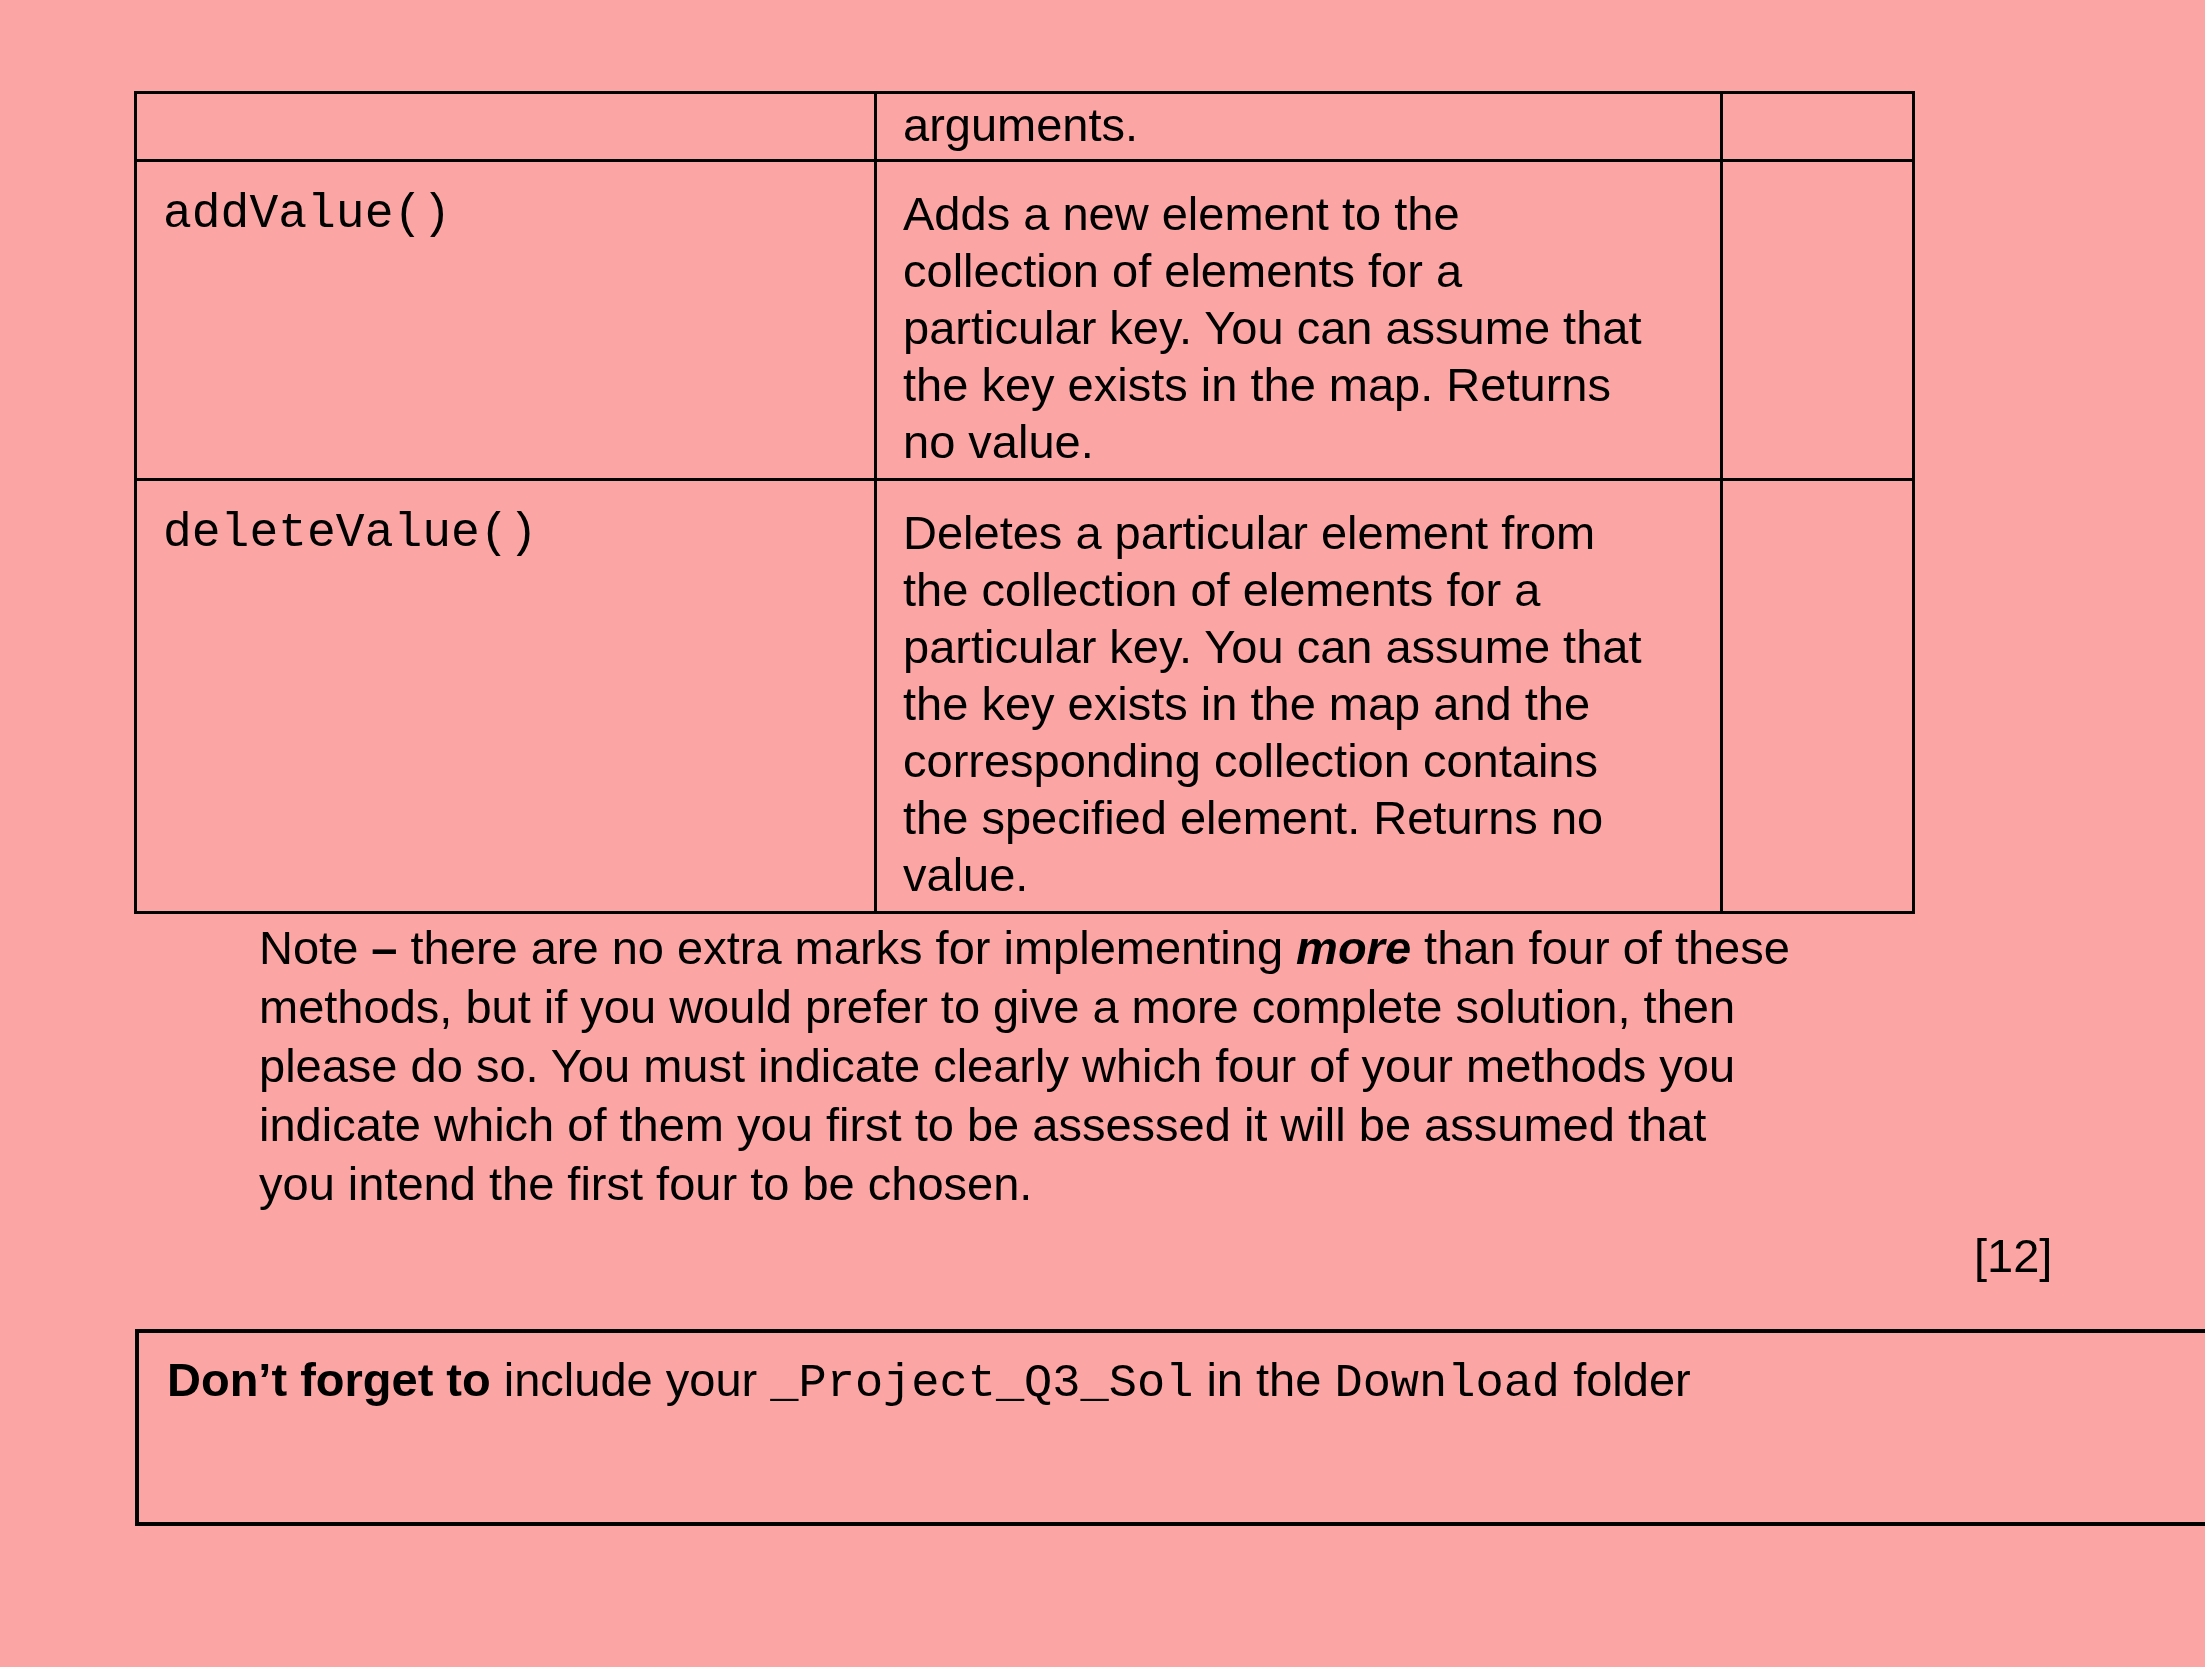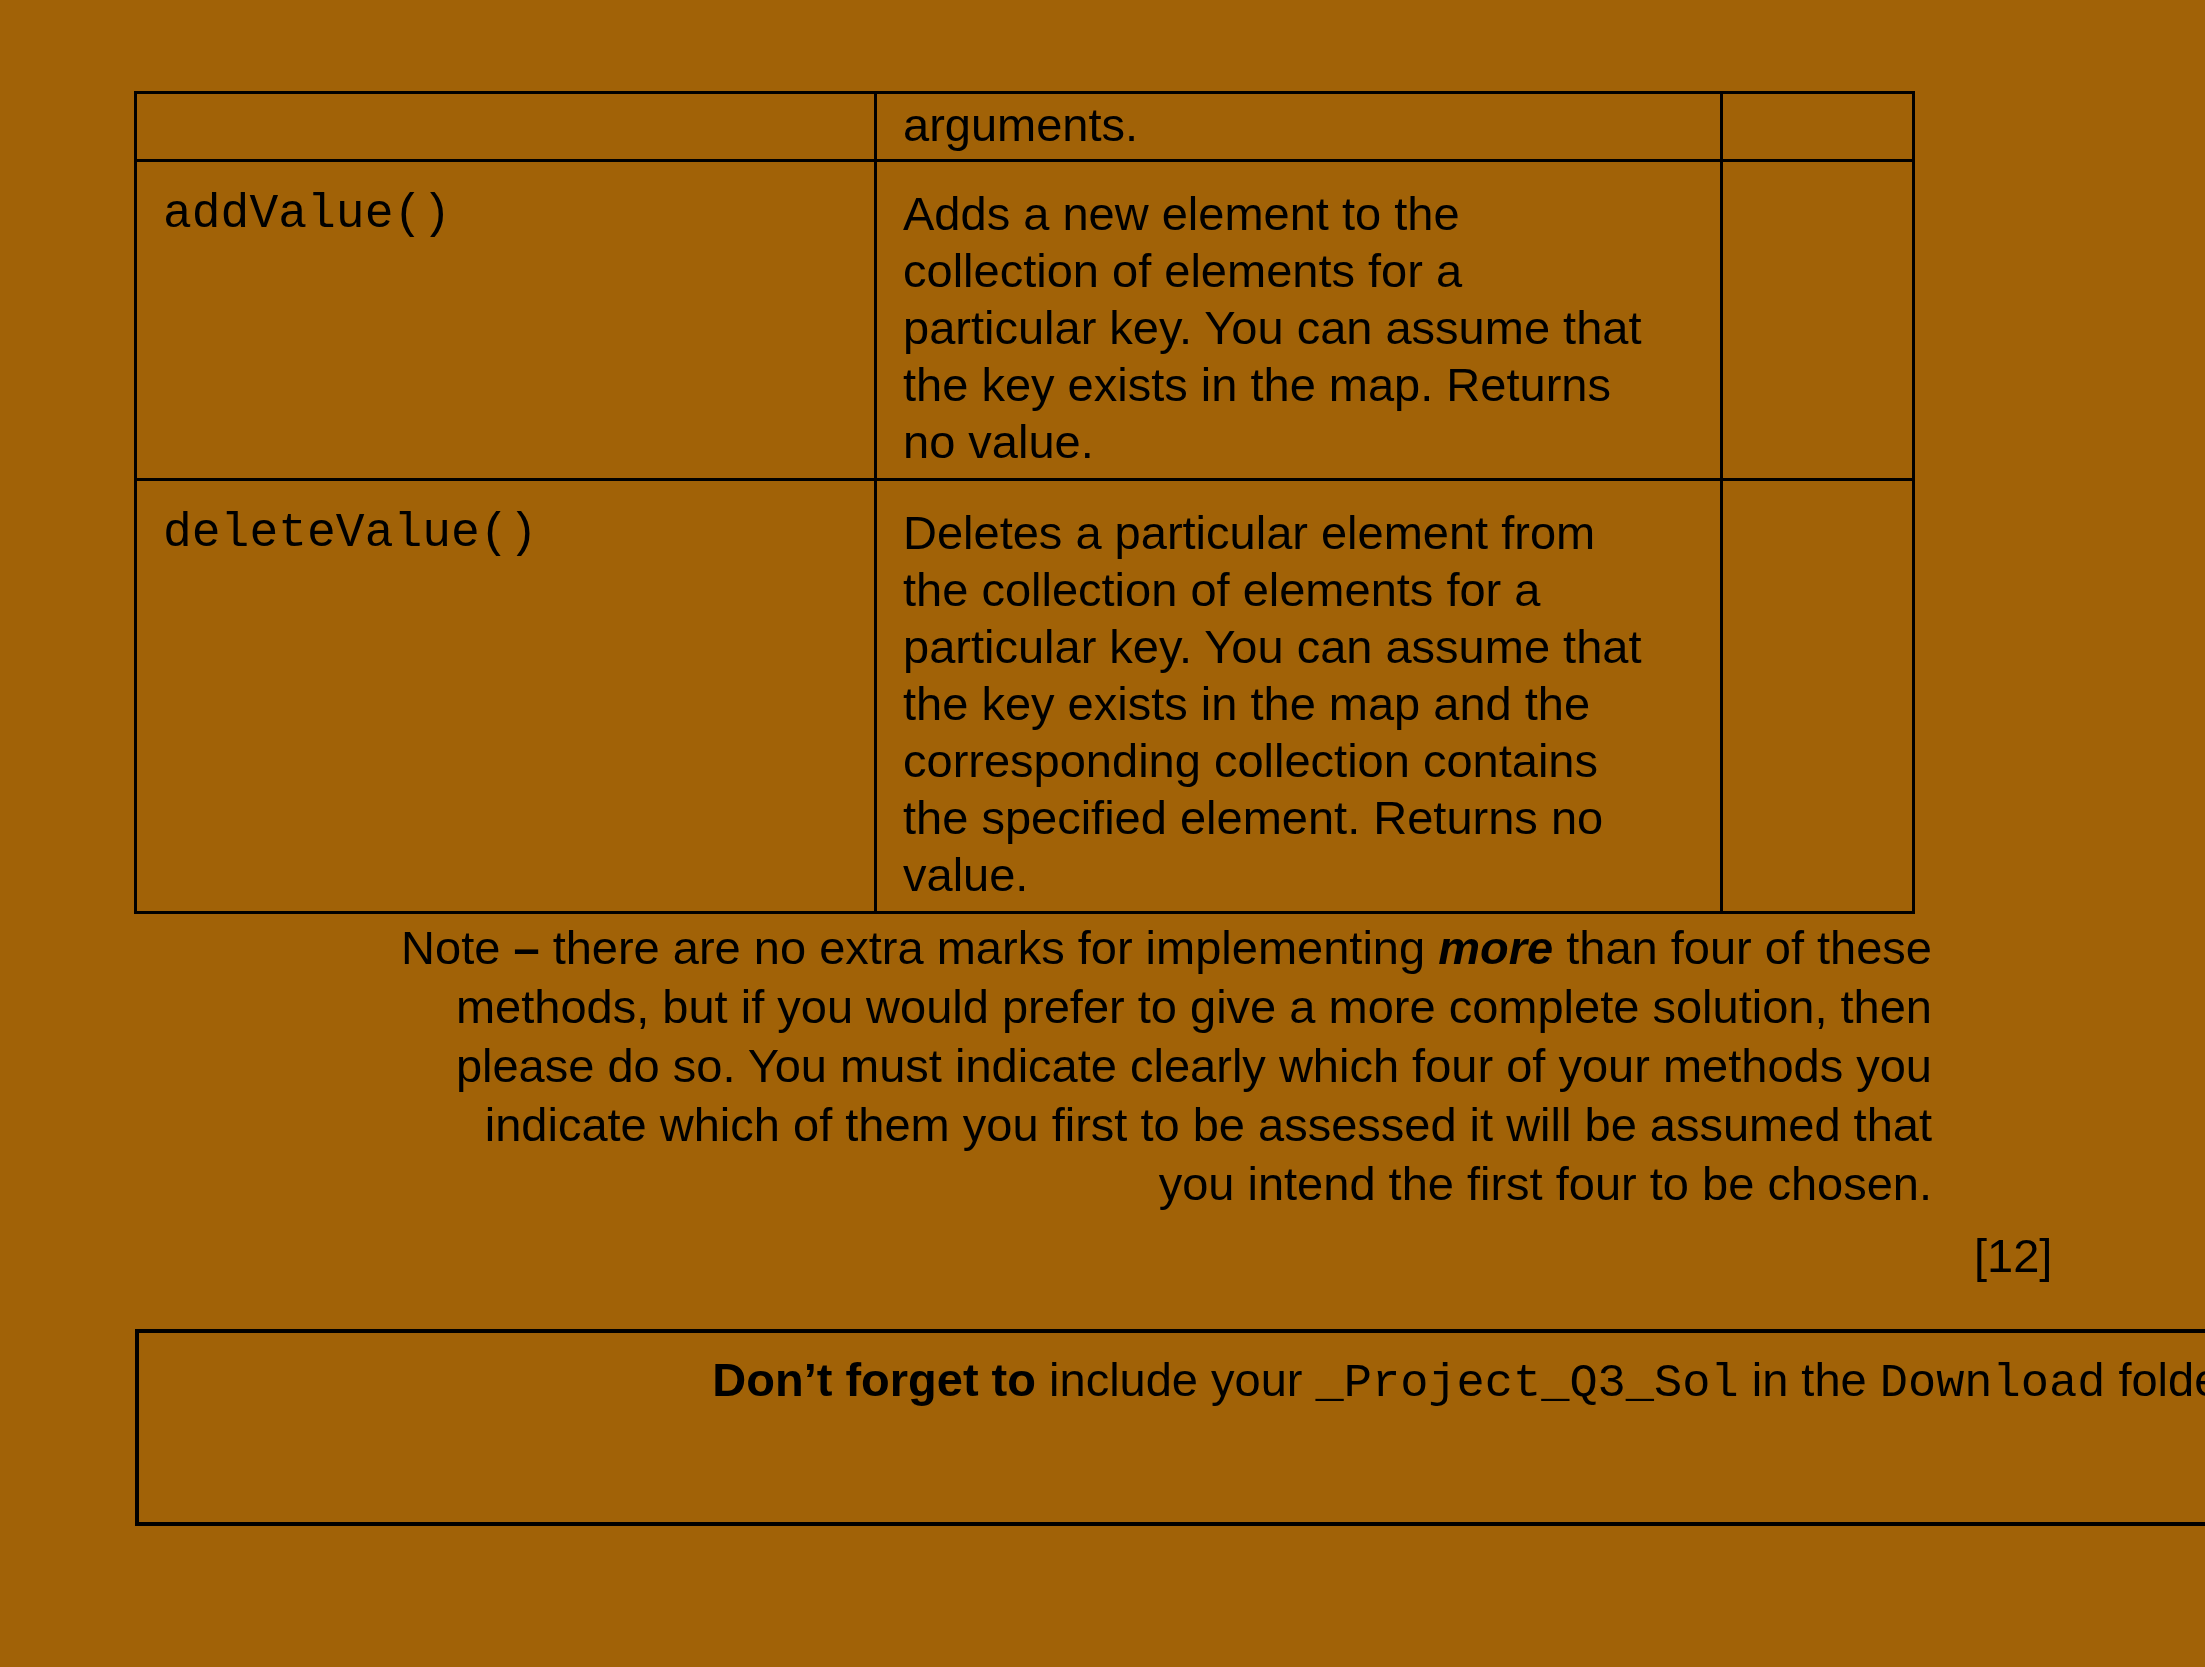--- a/index.html
+++ b/index.html
@@ -1,19 +1,19 @@
 <!DOCTYPE html>
 <html style="font-size:8px"><head>
 <meta charset="utf-8">
 <style>
   html,body{margin:0;padding:0;background:#ffffff;}
   .page{
     position:relative;
     width:2205px;height:1668px;
-    background:#a16207;
+    background:#fca5a5;
     color:#000000;
     font-family:"Liberation Sans","DejaVu Sans",sans-serif;
     font-size:47px;
     line-height:59px;
     overflow:hidden;
   }
   
   table.method-table{
     position:absolute;left:134px;top:91px;
     border-collapse:collapse;table-layout:fixed;
@@ -52,21 +52,21 @@
   
   .reminder{
     position:absolute;left:135px;top:1329px;
     width:2125px;height:197px;
     border:4px solid #000000;
     box-sizing:border-box;
     padding:17px 20px 0 28px;
     line-height:59px;
   }
   
-  .rich-line{white-space:pre-wrap;text-align:right;}
+  .rich-line{white-space:pre-wrap;}
   .b{font-weight:bold;}
   .i{font-style:italic;}
   .m{font-family:"Liberation Mono","DejaVu Sans Mono",monospace;font-size:47px;}
 </style>
 </head>
 <body>
 
 <div class="page">
 
   <table class="method-table">

